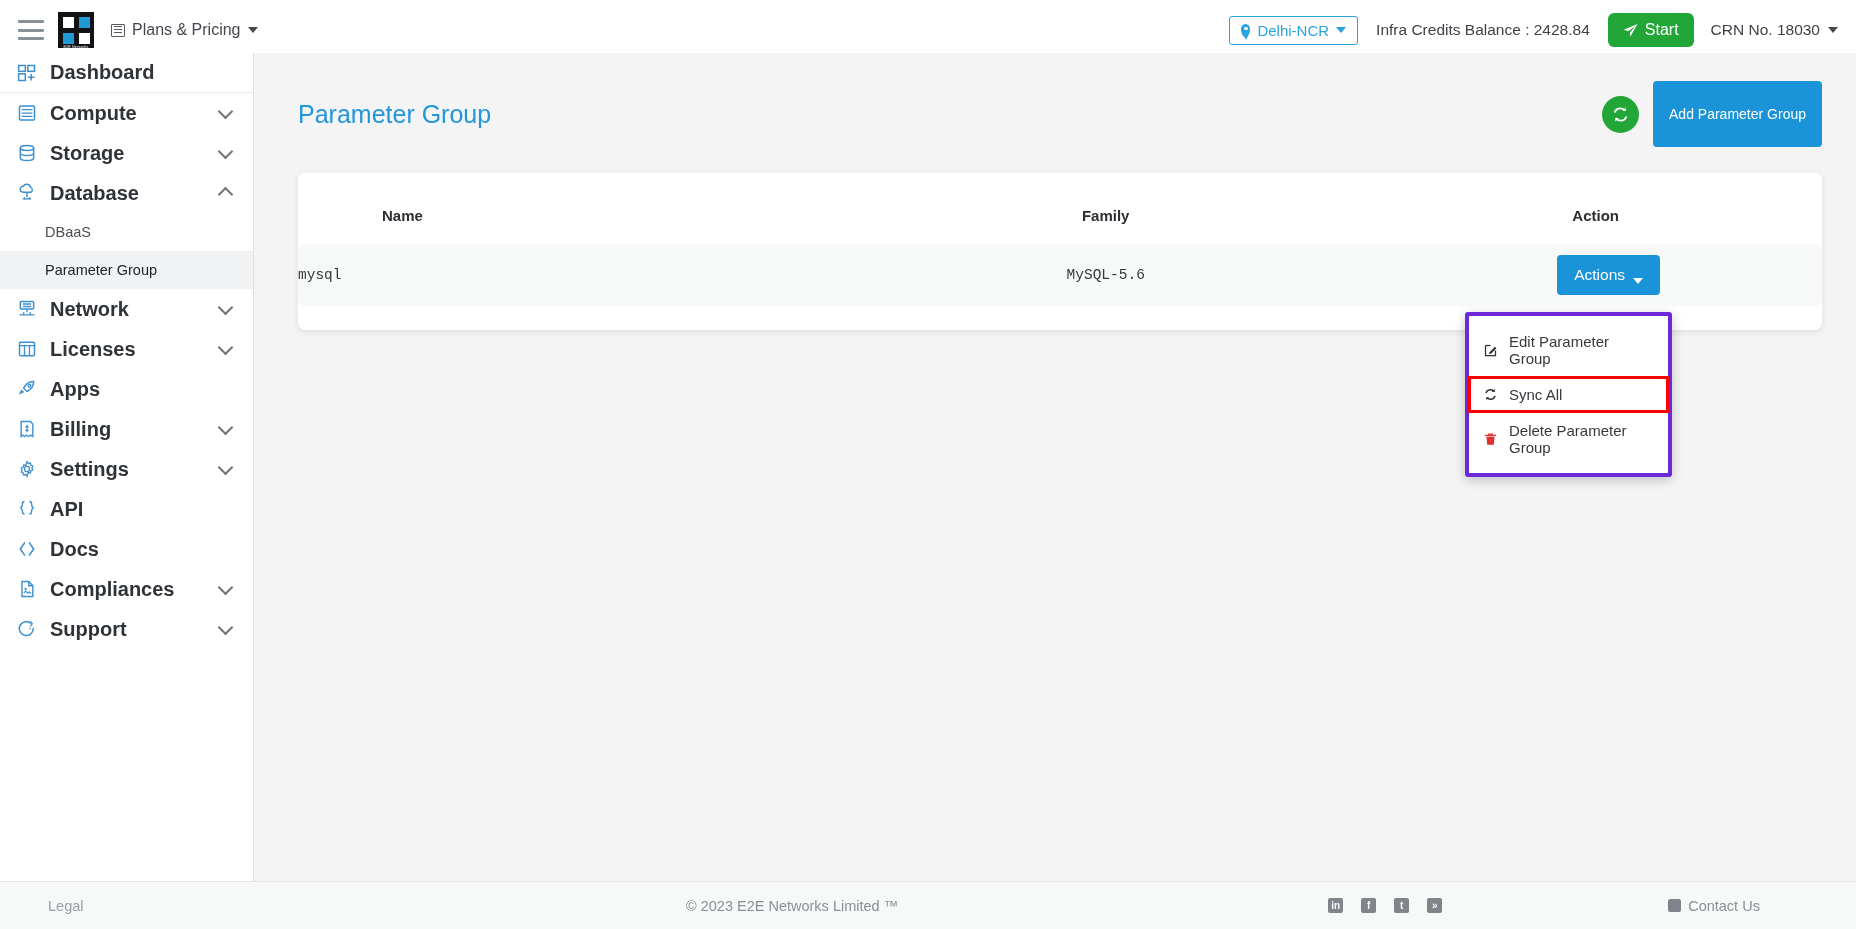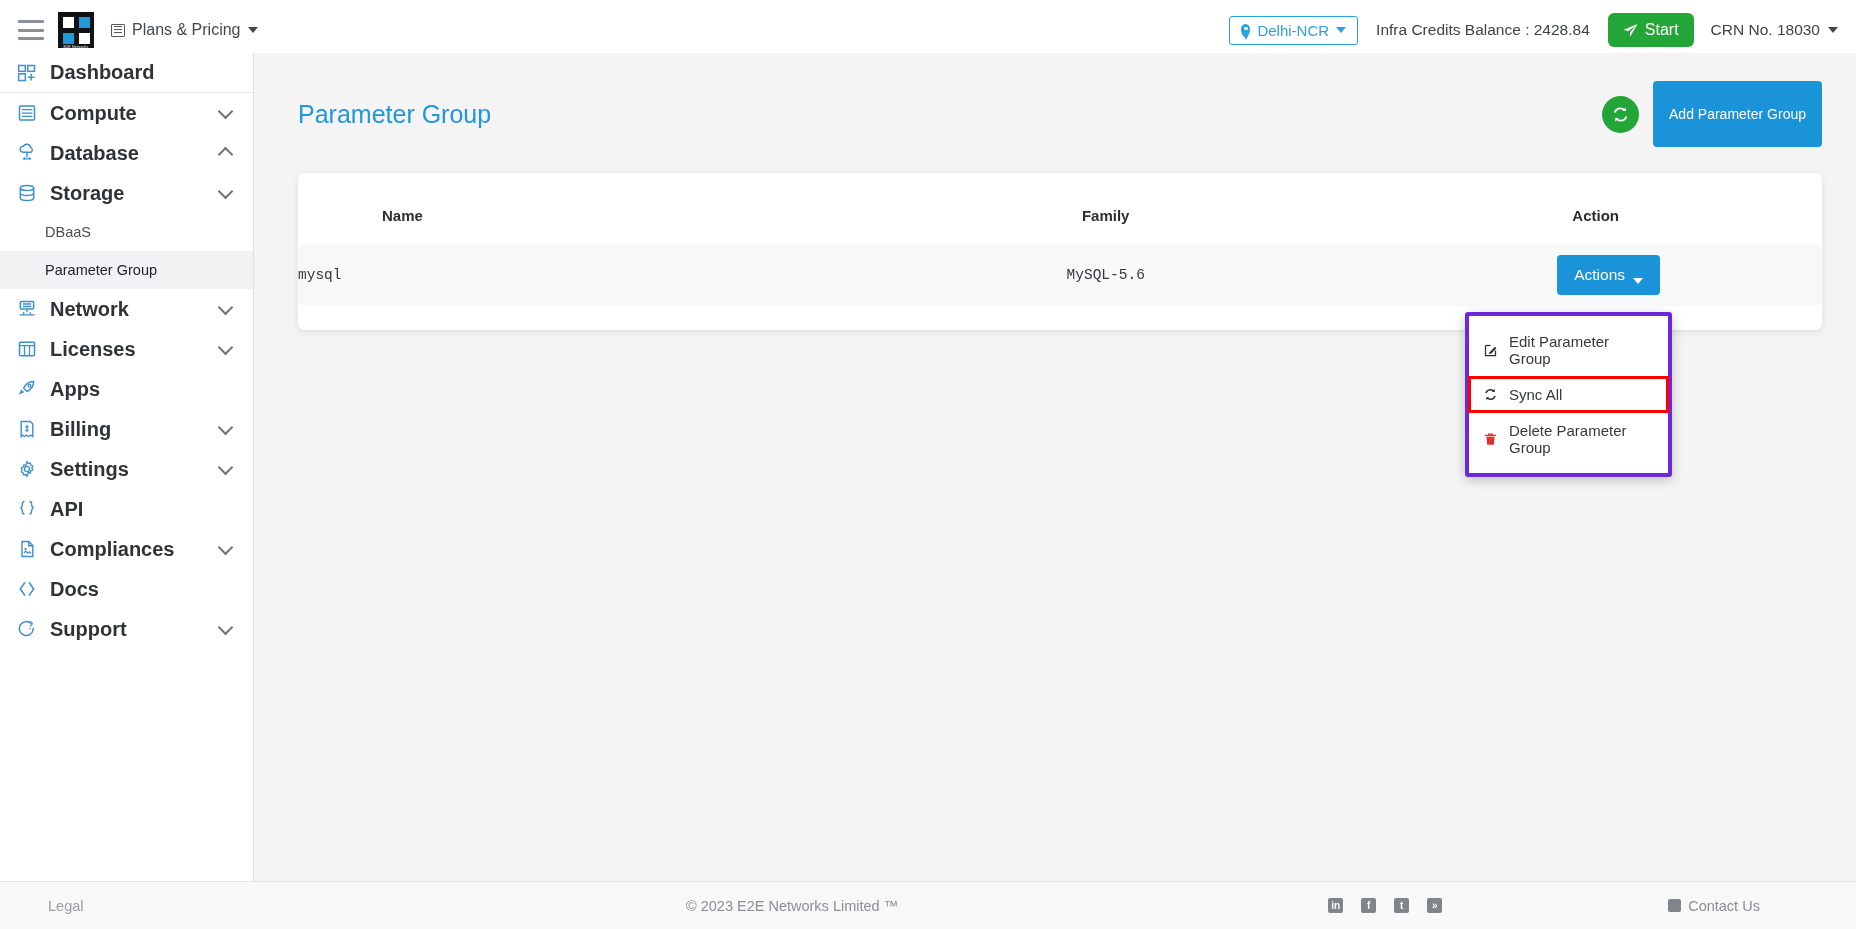--- a/index.html
+++ b/index.html
@@ -289,37 +289,37 @@
     <svg class="ico" viewBox="0 0 24 24">
       <rect x="3" y="3.5" width="18" height="17" rx="1.5" fill="none" stroke="#3d8fd0" stroke-width="1.8"></rect>
       <path d="M5.5 8h13M5.5 12h13M5.5 16h13" stroke="#3d8fd0" stroke-width="1.5"></path>
     </svg>
     <span class="lbl">Compute</span>
     <span class="chev"></span>
   </div>
 
   <div class="nav-item">
     <svg class="ico" viewBox="0 0 24 24">
-      <path d="M7 11a3.5 3.5 0 0 1 .6-7 4.6 4.6 0 0 1 8.6 1.2A3.3 3.3 0 0 1 17 11z" fill="none" stroke="#3d8fd0" stroke-width="1.7"></path>
-      <path d="M12 11v6M7 19h10M9 17v3M15 17v3" stroke="#3d8fd0" stroke-width="1.7"></path>
-    </svg>
-    <span class="lbl">Database</span>
-    <span class="chev up"></span>
-  </div>
-
-  <div class="nav-item">
-    <svg class="ico" viewBox="0 0 24 24">
       <ellipse cx="12" cy="6" rx="8" ry="3" fill="none" stroke="#3d8fd0" stroke-width="1.8"></ellipse>
       <path d="M4 6v12c0 1.7 3.6 3 8 3s8-1.3 8-3V6" fill="none" stroke="#3d8fd0" stroke-width="1.8"></path>
       <path d="M4 12c0 1.7 3.6 3 8 3s8-1.3 8-3" fill="none" stroke="#3d8fd0" stroke-width="1.6"></path>
     </svg>
     <span class="lbl">Storage</span>
     <span class="chev"></span>
   </div>
 
+  <div class="nav-item">
+    <svg class="ico" viewBox="0 0 24 24">
+      <path d="M7 11a3.5 3.5 0 0 1 .6-7 4.6 4.6 0 0 1 8.6 1.2A3.3 3.3 0 0 1 17 11z" fill="none" stroke="#3d8fd0" stroke-width="1.7"></path>
+      <path d="M12 11v6M7 19h10M9 17v3M15 17v3" stroke="#3d8fd0" stroke-width="1.7"></path>
+    </svg>
+    <span class="lbl">Database</span>
+    <span class="chev up"></span>
+  </div>
+
   <div class="sub-item">
     <span>DBaaS</span>
   </div>
   <div class="sub-item active">
     <span>Parameter Group</span>
   </div>
 
   <div class="nav-item">
     <svg class="ico" viewBox="0 0 24 24">
       <rect x="4" y="3" width="16" height="9" rx="1.4" fill="none" stroke="#3d8fd0" stroke-width="1.8"></rect>
@@ -364,38 +364,38 @@
     <span class="lbl">Settings</span>
     <span class="chev"></span>
   </div>
 
   <div class="nav-item">
     <svg class="ico" viewBox="0 0 24 24">
       <path d="M9 3c-2 0-2.5 1-2.5 3S6 9.5 4.5 10.5C6 11.5 6.5 13 6.5 15s.5 3 2.5 3" fill="none" stroke="#3d8fd0" stroke-width="1.7"></path>
       <path d="M15 3c2 0 2.5 1 2.5 3s.5 3.5 2 4.5c-1.5 1-2 2.5-2 4.5s-.5 3-2.5 3" fill="none" stroke="#3d8fd0" stroke-width="1.7"></path>
     </svg>
     <span class="lbl">API</span>
+  </div>
+
+  <div class="nav-item">
+    <svg class="ico" viewBox="0 0 24 24">
+      <path d="M9.5 4L4 12l5.5 8M14.5 4L20 12l-5.5 8" fill="none" stroke="#3d8fd0" stroke-width="1.9"></path>
+    </svg>
+    <span class="lbl">Docs</span>
   </div>
 
   <div class="nav-item">
     <svg class="ico" viewBox="0 0 24 24">
       <path d="M6 3h8l5 5v13H6z" fill="none" stroke="#3d8fd0" stroke-width="1.7"></path>
       <path d="M14 3v5h5" fill="none" stroke="#3d8fd0" stroke-width="1.7"></path>
       <circle cx="10.3" cy="12" r="1.4" fill="#3d8fd0"></circle>
       <path d="M8 17l2.5-2.4L13 17l1.8-1.6L17 17.6" fill="none" stroke="#3d8fd0" stroke-width="1.5"></path>
     </svg>
     <span class="lbl">Compliances</span>
     <span class="chev"></span>
-  </div>
-
-  <div class="nav-item">
-    <svg class="ico" viewBox="0 0 24 24">
-      <path d="M9.5 4L4 12l5.5 8M14.5 4L20 12l-5.5 8" fill="none" stroke="#3d8fd0" stroke-width="1.9"></path>
-    </svg>
-    <span class="lbl">Docs</span>
   </div>
 
   <div class="nav-item">
     <svg class="ico" viewBox="0 0 24 24">
       <path d="M17 5.5A8.4 8.4 0 1 0 19.5 12c0-.5 0-1-.1-1.4" fill="none" stroke="#3d8fd0" stroke-width="1.8"></path>
       <path d="M15.5 3.5c1.4 0 2.6 1 2.6 2.2 0 1.6-2.3 1.8-2.3 3.3" fill="none" stroke="#3d8fd0" stroke-width="1.6"></path>
       <circle cx="15.7" cy="11.6" r="0.95" fill="#3d8fd0"></circle>
     </svg>
     <span class="lbl">Support</span>
     <span class="chev"></span>

